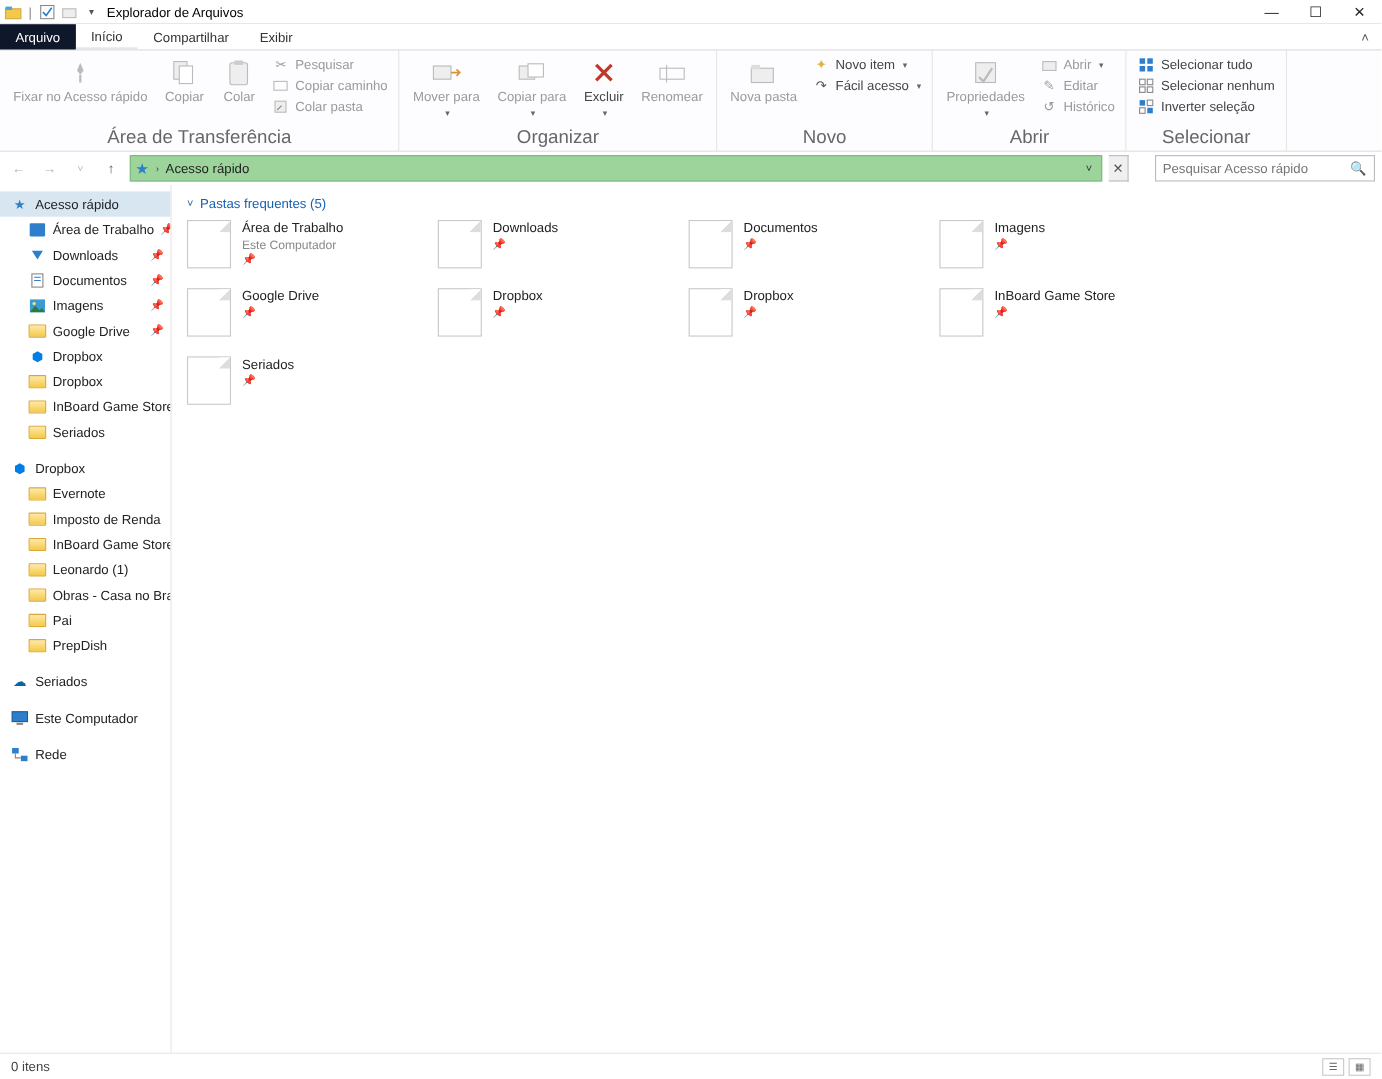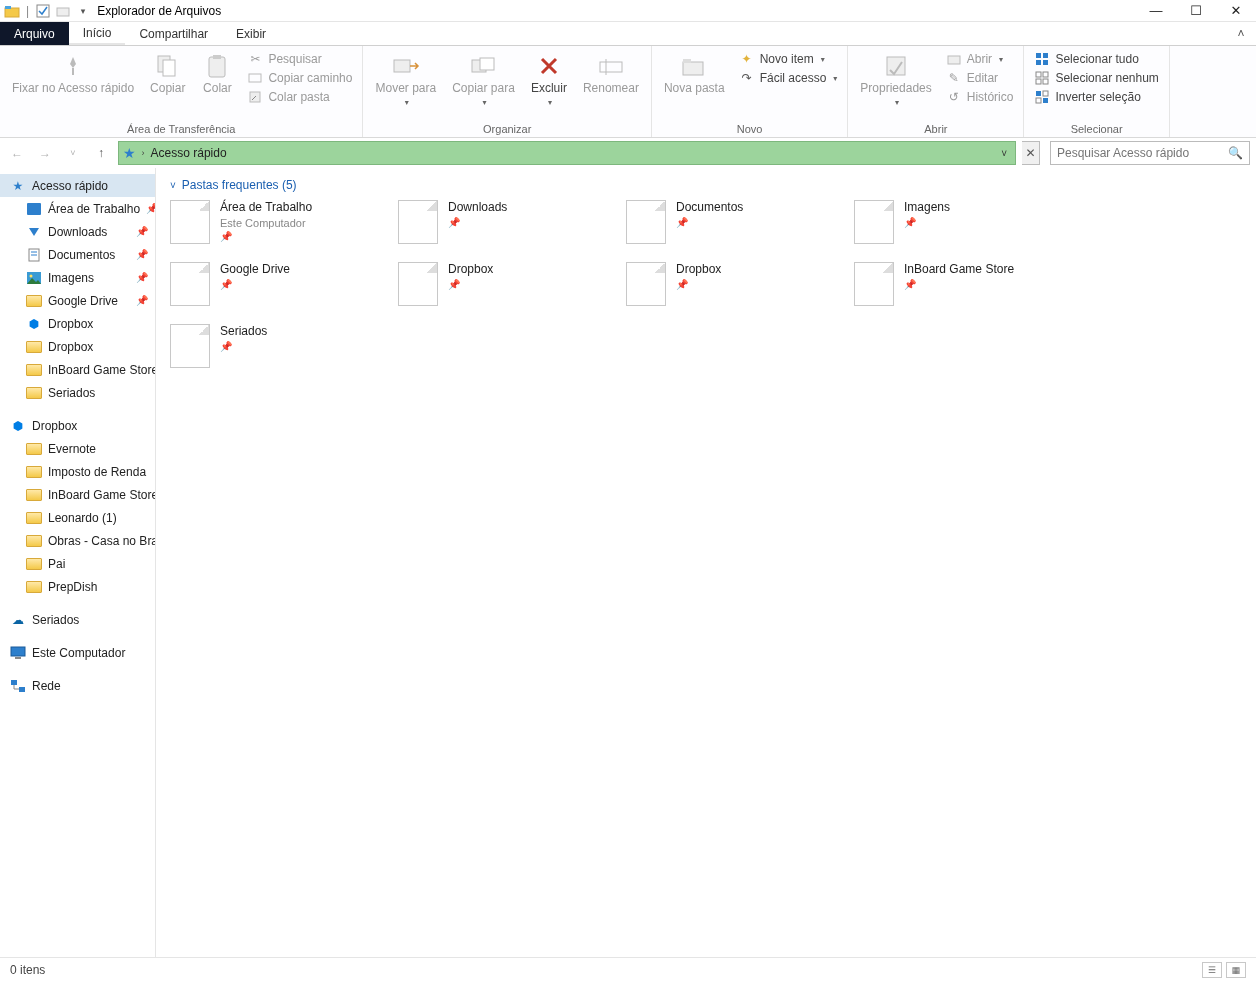--- a/index.html
+++ b/index.html
@@ -18,39 +18,39 @@
 .tabs { height:24px; display:flex; align-items:stretch; background:#fff; border-bottom:1px solid #d0d0d0;}
 .tab { padding:0 14px; display:flex; align-items:center; color:#333; cursor:default;}
 .tab.file { background:#0f172a; color:#fff; }
 .tab.active { border-bottom:2px solid #e5e5e5;}
 .tabs .chev-up { margin-left:auto; width:30px; display:flex; align-items:center; justify-content:center; color:#555;}
 
 
 .ribbon { height:92px; background:#fdfdff; border-bottom:1px solid #d9d9d9; display:flex; align-items:stretch;}
 .group { display:flex; flex-direction:column; border-right:1px solid #e5e5e5; padding:2px 6px 0 6px;}
 .group-body { flex:1; display:flex; align-items:flex-start; gap:4px;}
-.group-label { text-align:center; color:#666; font-size:11px; padding:2px 0 2px 0;}
+.group-label { text-align:center; color:#666; font-size:17px; padding:2px 0 2px 0;}
 .big-btn { display:flex; flex-direction:column; align-items:center; justify-content:space-between; padding:4px 6px 0 6px; text-align:center; color:#444; line-height:1.15; gap:2px;}
 .big-btn.disabled, .small-btn.disabled { color:#9a9a9a;}
 .big-btn .ic { width:32px; height:28px; display:flex; align-items:center; justify-content:center; }
 .small-col { display:flex; flex-direction:column; gap:1px; padding-top:2px;}
 .small-btn { display:flex; align-items:center; gap:5px; padding:1px 4px; color:#444; white-space:nowrap;}
 .small-btn .ic { width:16px; height:16px; display:flex; align-items:center; justify-content:center;}
 .drop { font-size:8px; margin-left:2px; color:#666;}
 
 
 .navrow { height:30px; display:flex; align-items:center; gap:6px; padding:0 6px; background:#fff;}
 .nav-arrow { width:22px; height:22px; display:flex; align-items:center; justify-content:center; color:#b0b0b0;}
 .nav-arrow.enabled { color:#555;}
 .addr { flex:1; height:24px; background:#9cd49c; border:1px solid #7db77d; display:flex; align-items:center; padding:0 4px; gap:6px; position:relative;}
 .addr .star { color:#2d7fcc; font-size:14px;}
 .addr .txt { color:#222;}
 .addr .a-chev { margin-left:auto; color:#333; font-size:10px; padding-right:4px;}
 .addr-close { width:18px; height:24px; border:1px solid #bbb; border-left:none; display:flex; align-items:center; justify-content:center; color:#555; background:#f0f0f0;}
-.search { width:200px; height:24px; border:1px solid #bbb; display:flex; align-items:center; padding:0 6px; color:#888; margin-left:4px;}
+.search { width:200px; height:24px; border:1px solid #bbb; display:flex; align-items:center; padding:0 6px; color:#888; margin-left:18px;}
 .search input { border:none; outline:none; flex:1; color:#555;}
 .search .ic { color:#555;}
 
 
 .body { flex:1; display:flex; overflow:hidden;}
 .tree { width:156px; border-right:1px solid #e5e5e5; padding-top:6px; overflow:hidden;}
 .tree-item { height:23px; display:flex; align-items:center; gap:6px; padding-left:10px; color:#222; white-space:nowrap; overflow:hidden;}
 .tree-item.lvl2 { padding-left:26px;}
 .tree-item.selected { background:#d8e6f2;}
 .tree-item .ic { width:16px; height:16px; display:flex; align-items:center; justify-content:center; flex-shrink:0;}

